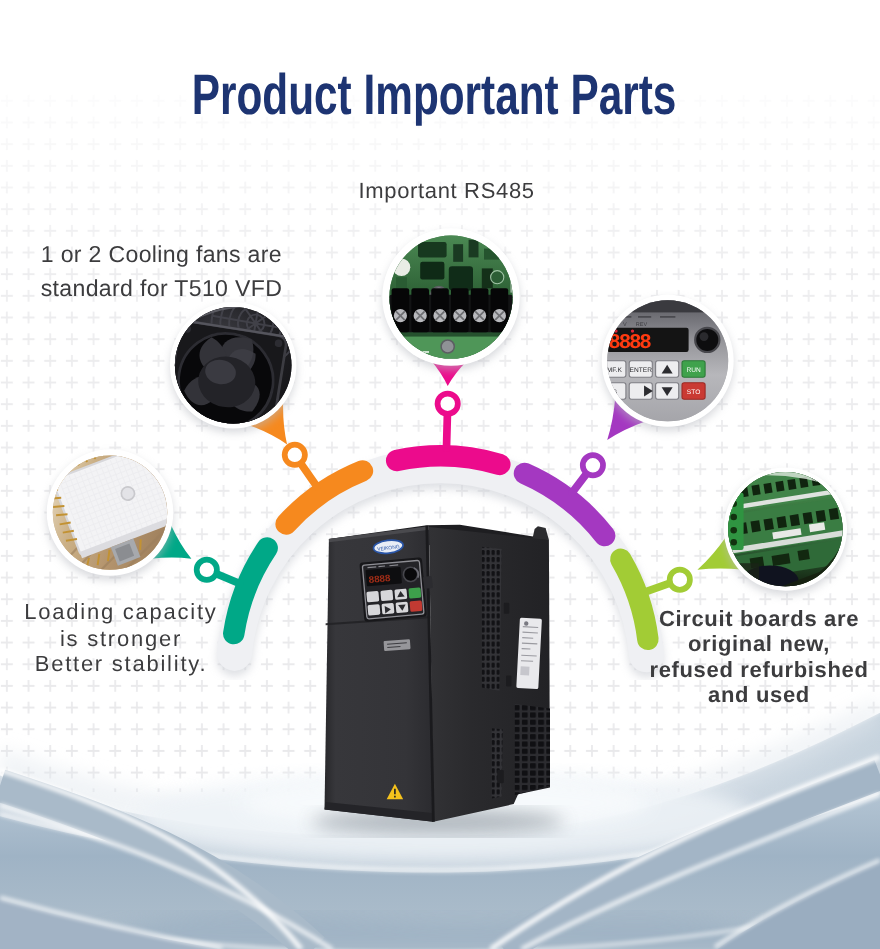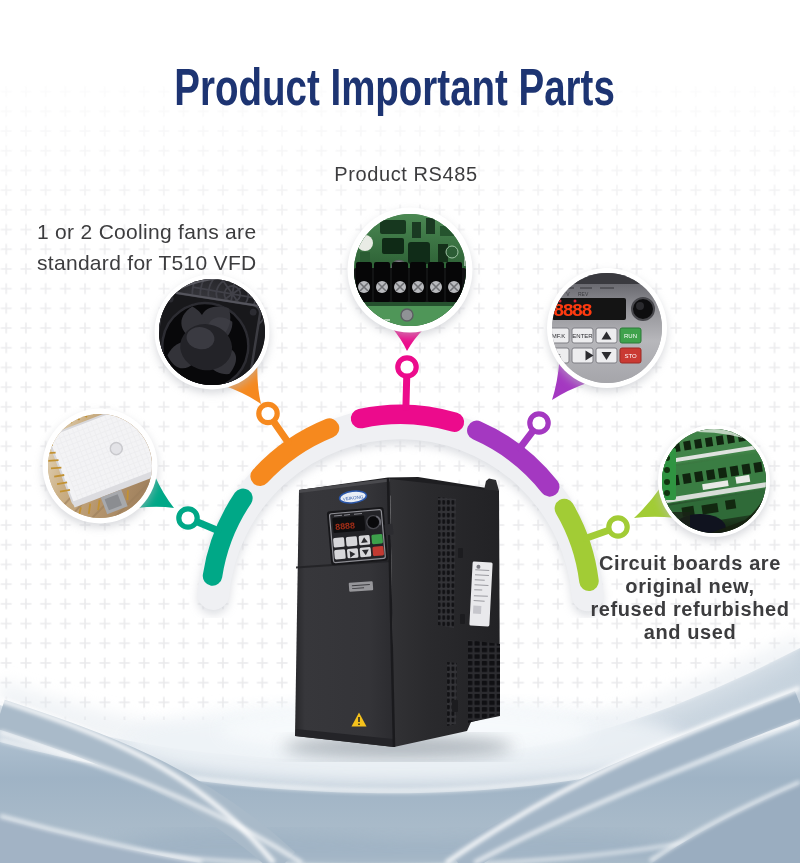--- a/index.html
+++ b/index.html
@@ -482,16 +482,17 @@
 <ellipse cx="700" cy="528" rx="26" ry="14" fill="#10131f"></ellipse>
 <path d="M745,520 Q770,500 770,470 L770,537 L700,537 Z" fill="#16200f" opacity="0.85"></path>
 <path d="M670,432 Q715,424 765,442" stroke="#dfe8df" stroke-width="5" fill="none" opacity="0.8"></path>
 <rect x="662" y="512" width="28" height="18" fill="#1a2317" opacity="0.8"></rect>
 </g>
 </g>
       </g>
 </svg>
 
 <div id="title"><span>Product Important Parts</span></div>
-<div class="cap2" style="left:306px;top:163px;width:200px;">Product RS485</div>
+<div class="cap2" style="left:306px;top:163px;width:200px;">Important RS485</div>
 <div class="cap" style="left:37px;top:216px;width:240px;">1 or 2 Cooling fans are<br>standard for T510 VFD</div>
+<div class="cap2" style="left:0px;top:546px;width:220px;line-height:23.5px;letter-spacing:1.6px;">Loading capacity<br>is stronger<br>Better stability.</div>
 <div class="cap2" style="left:580px;top:552px;width:220px;line-height:23px;font-weight:bold;">Circuit boards are<br>original new,<br>refused refurbished<br>and used</div>
 </div>
 
 </body></html>

